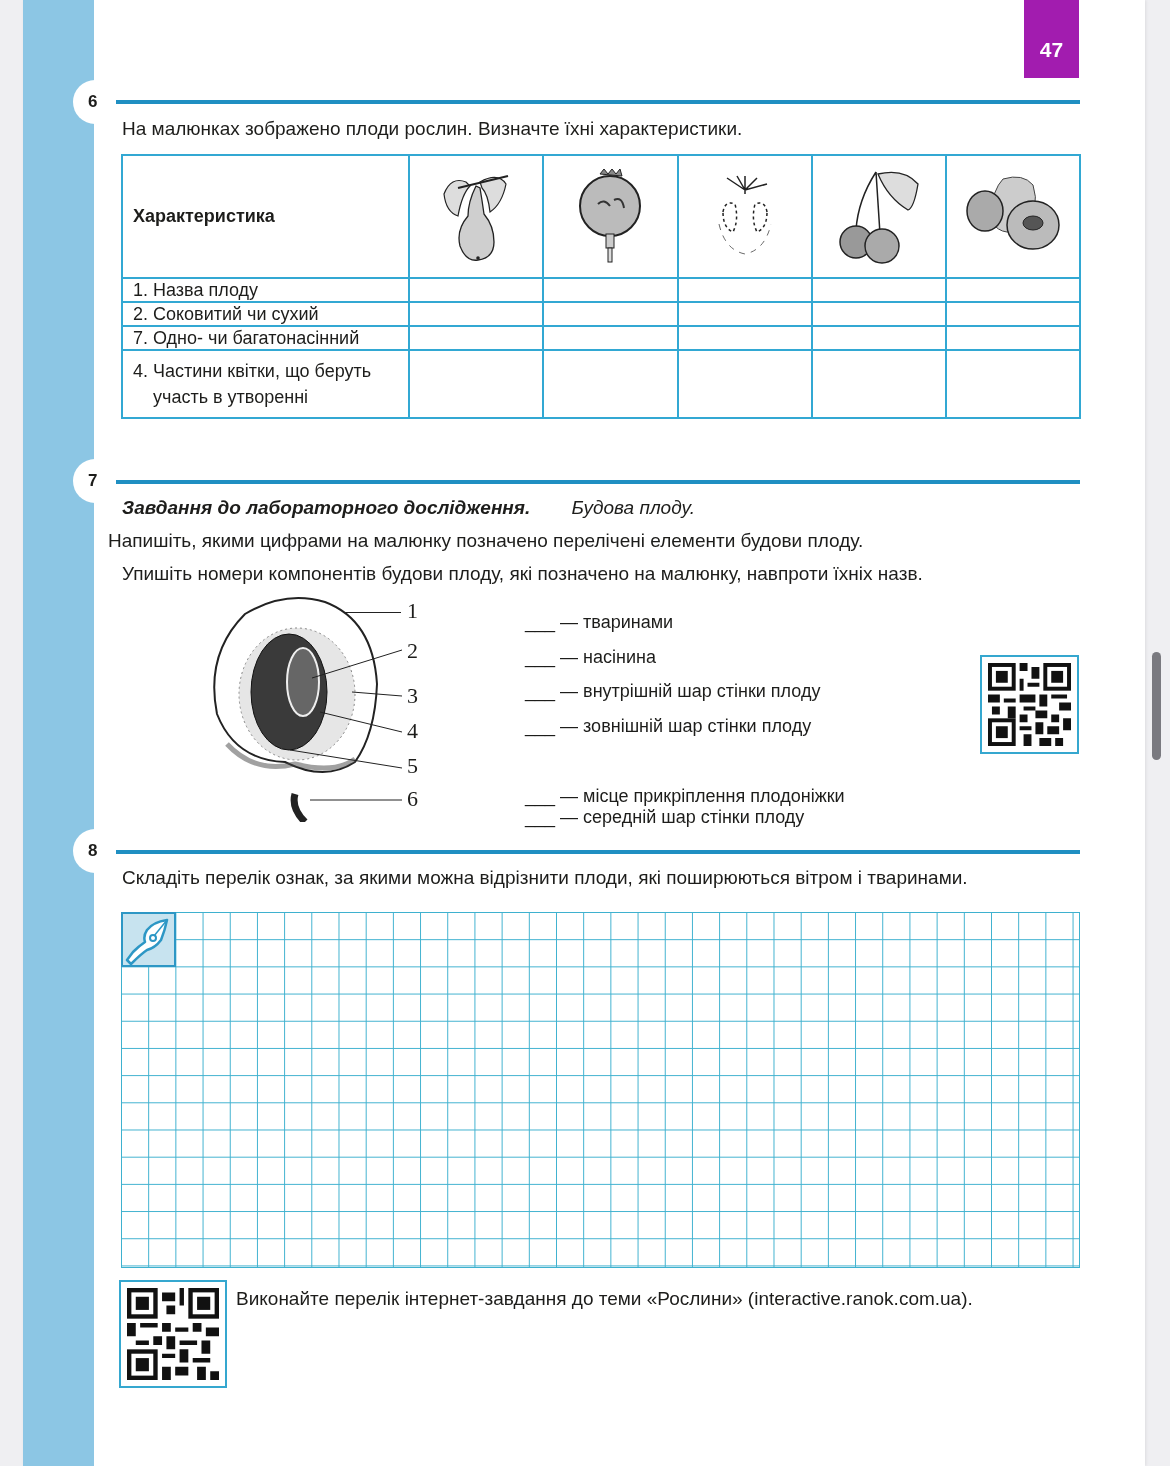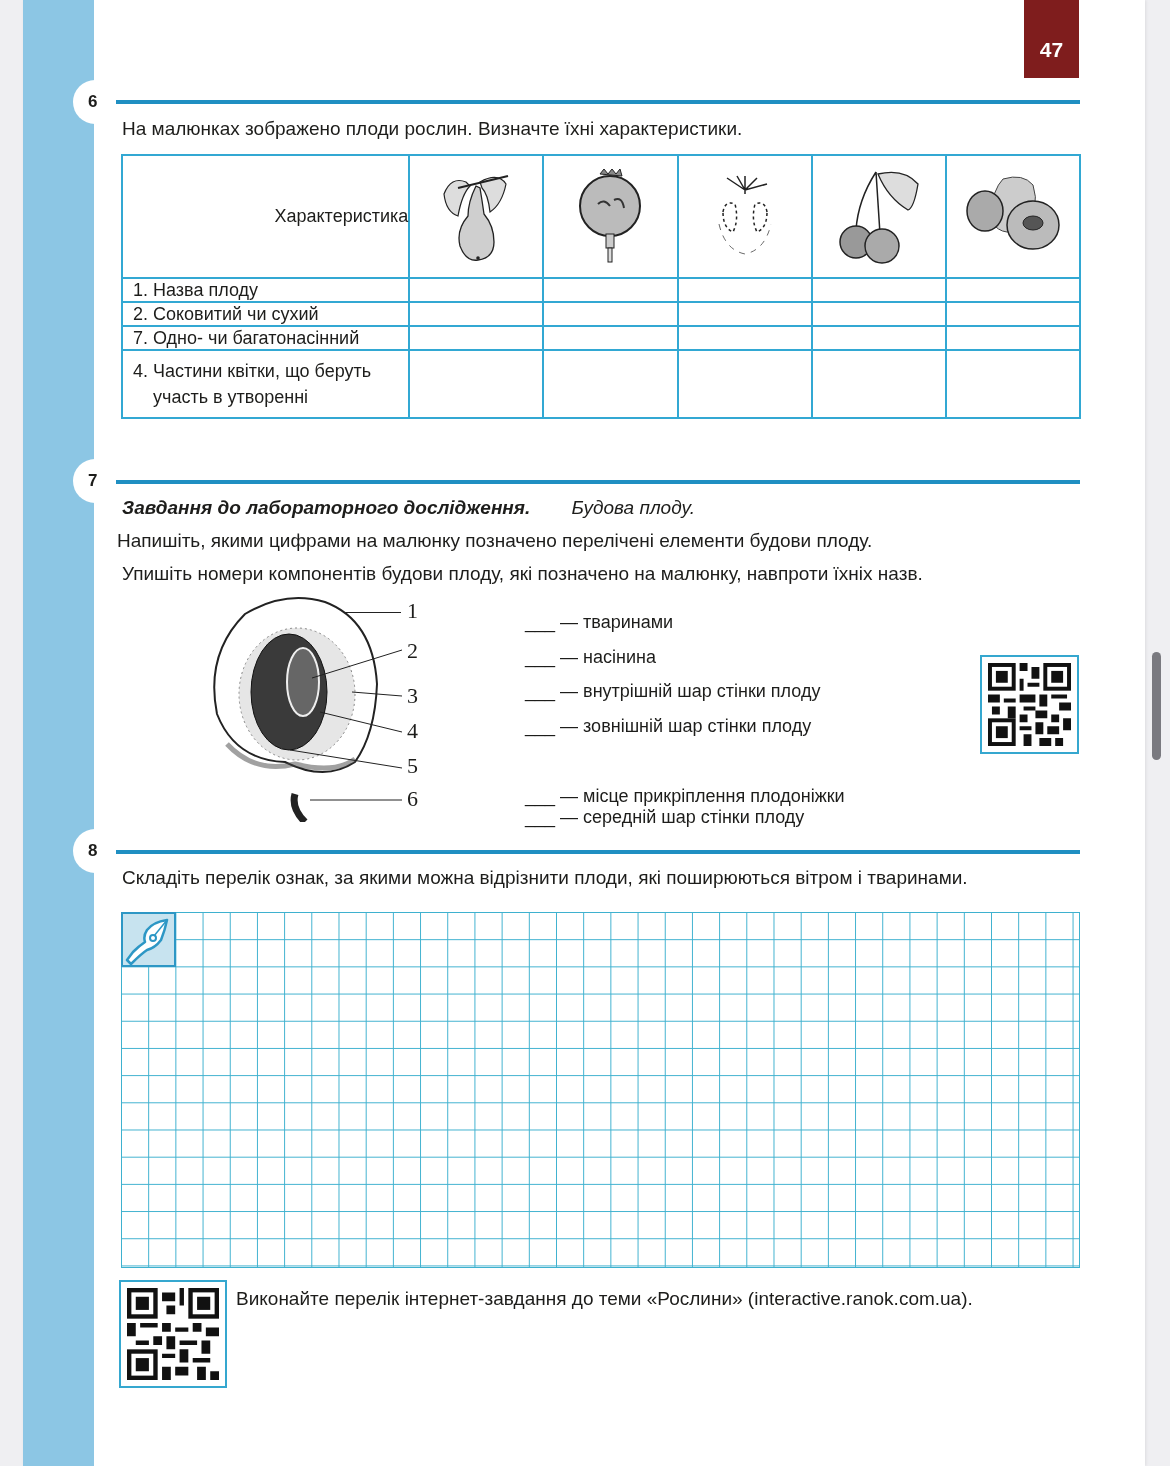--- a/index.html
+++ b/index.html
@@ -14,21 +14,21 @@
     position: absolute; left: 23px; top: 0; width: 1122px; height: 1466px;
     background: #ffffff;
     box-shadow: 1px 0 3px rgba(0,0,0,0.08);
   }
   .side-strip {
     position: absolute; left: 23px; top: 0; width: 71px; height: 1466px;
     background: #8cc6e4;
   }
   .page-num {
     position: absolute; left: 1024px; top: 0; width: 55px; height: 78px;
-    background: #7f1d1d; color: #fff; font-weight: bold; font-size: 21px;
+    background: #a21caf; color: #fff; font-weight: bold; font-size: 21px;
     display: flex; align-items: flex-end; justify-content: center; padding-bottom: 16px;
   }
   .task-badge {
     position: absolute; left: 73px; width: 44px; height: 44px;
     background: #fff; border-radius: 22px;
     font-weight: bold; font-size: 17px;
     display: flex; align-items: center; padding-left: 15px;
   }
   .rule { position: absolute; left: 116px; width: 964px; height: 4px; background: #1f8fc2; }
   .text { position: absolute; font-size: 19px; line-height: 24px; white-space: nowrap; }
@@ -79,21 +79,21 @@
 <div class="side-strip"></div>
 <div class="page-num">47</div>
 
 <div class="task-badge" style="top:80px;">6</div>
 <div class="rule" style="top:100px;"></div>
 <div class="text" style="left:122px; top:117px;">На малюнках зображено плоди рослин. Визначте їхні характеристики.</div>
 
 <table class="fruit">
   <tbody>
       <tr class="row-head">
-    <td class="label" style="font-weight:normal;text-align:right;">Характеристика</td>
+    <td class="label" style="font-weight:bold;">Характеристика</td>
     <td class="img">
       <svg width="80" height="100" viewBox="0 0 80 100">
         <path d="M30 18 Q15 12 8 30 Q10 48 22 52 Q26 30 34 22 Z" fill="#ddd" stroke="#222" stroke-width="1.2"></path>
         <path d="M44 18 Q62 8 70 20 Q66 40 54 48 Q52 30 46 24 Z" fill="#ddd" stroke="#222" stroke-width="1.2"></path>
         <path d="M22 24 L72 12" stroke="#222" stroke-width="2"></path>
         <path d="M40 22 Q32 38 32 52 Q20 66 24 82 Q30 98 42 96 Q58 94 58 78 Q58 62 48 50 Q46 36 44 24 Z" fill="#cfcfcf" stroke="#222" stroke-width="1.3"></path>
         <circle cx="42" cy="94" r="1.8" fill="#222"></circle>
       </svg>
     </td>
     <td class="img">
@@ -167,21 +167,21 @@
   </tr>
 </tbody>
   </table>
 
 <div class="task-badge" style="top:459px;">7</div>
 <div class="rule" style="top:480px;"></div>
 <div class="text" style="left:122px; top:496px;">
   <span class="bold-italic">Завдання до лабораторного дослідження.</span>
   <span class="italic">Будова плоду.</span>
 </div>
-<div class="text" style="left:117px; top:529px;">Напишіть, якими цифрами на малюнку позначено перелічені елементи будови плоду.</div>
+<div class="text" style="left:108px; top:529px;">Напишіть, якими цифрами на малюнку позначено перелічені елементи будови плоду.</div>
 <div class="text" style="left:122px; top:562px;">Упишіть номери компонентів будови плоду, які позначено на малюнку, навпроти їхніх назв.</div>
 
 <svg style="position:absolute; left:205px; top:594px;" width="180" height="228" viewBox="0 0 180 228">
   <path d="M40 20 Q80 -4 120 8 Q168 26 172 90 Q170 140 150 168 Q120 188 80 168 Q30 166 12 120 Q0 60 40 20 Z" fill="#fff" stroke="#222" stroke-width="2"></path>
   <path d="M22 150 Q50 180 90 170 Q130 180 150 165" fill="none" stroke="#444" stroke-width="5" opacity="0.5"></path>
   <ellipse cx="92" cy="100" rx="58" ry="66" fill="#e6e6e6" stroke="#888" stroke-width="1" stroke-dasharray="2 3"></ellipse>
   <ellipse cx="84" cy="98" rx="38" ry="58" fill="#3a3a3a" stroke="#111"></ellipse>
   <ellipse cx="98" cy="88" rx="16" ry="34" fill="#666" stroke="#eee" stroke-width="2"></ellipse>
   <path d="M90 200 Q86 214 100 228" stroke="#222" stroke-width="7" fill="none"></path>
 </svg>

